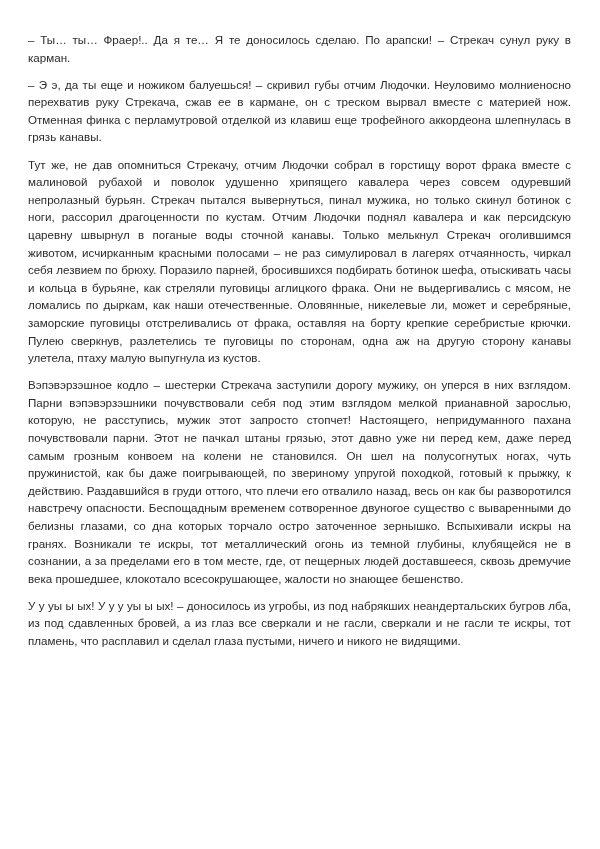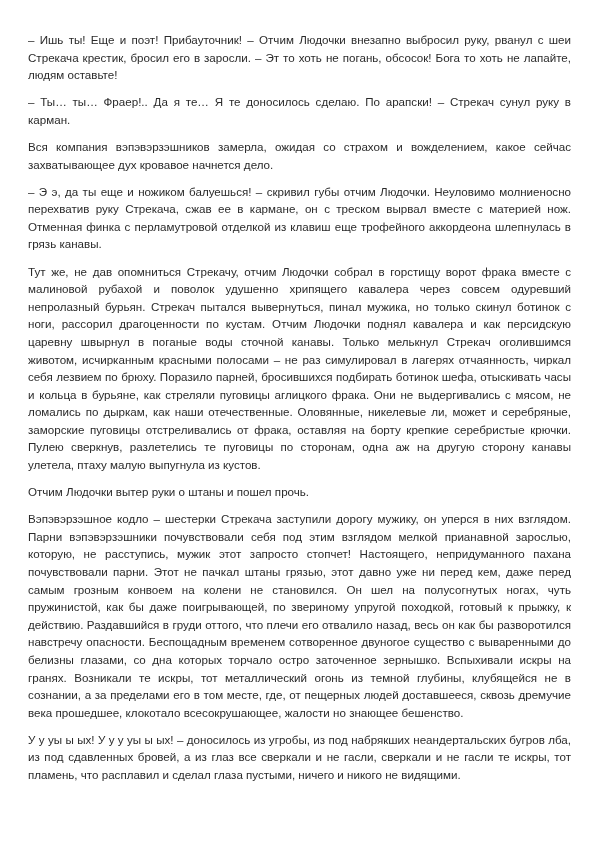--- a/index.html
+++ b/index.html
@@ -27,22 +27,19 @@
       margin: 0 0 9.5px 0;
       text-align: justify;
       text-align-last: left;
       hyphens: none;
     }
   </style>
 </head>
 <body>
 
 <div class="page">
-  <p>– Ишь ты! Еще и поэт! Прибауточник! – Отчим Людочки внезапно выбросил руку, рванул с шеи Стрекача крестик, бросил его в заросли. – Эт то хоть не погань, обсосок! Бога то хоть не лапайте, людям оставьте!</p>
   <p>– Ты… ты… Фраер!.. Да я те… Я те доносилось сделаю. По арапски! – Стрекач сунул руку в карман.</p>
-  <p>Вся компания вэпэвэрзэшников замерла, ожидая со страхом и вожделением, какое сейчас захватывающее дух кровавое начнется дело.</p>
   <p>– Э э, да ты еще и ножиком балуешься! – скривил губы отчим Людочки. Неуловимо молниеносно перехватив руку Стрекача, сжав ее в кармане, он с треском вырвал вместе с материей нож. Отменная финка с перламутровой отделкой из клавиш еще трофейного аккордеона шлепнулась в грязь канавы.</p>
   <p>Тут же, не дав опомниться Стрекачу, отчим Людочки собрал в горстищу ворот фрака вместе с малиновой рубахой и поволок удушенно хрипящего кавалера через совсем одуревший непролазный бурьян. Стрекач пытался вывернуться, пинал мужика, но только скинул ботинок с ноги, рассорил драгоценности по кустам. Отчим Людочки поднял кавалера и как персидскую царевну швырнул в поганые воды сточной канавы. Только мелькнул Стрекач оголившимся животом, исчирканным красными полосами – не раз симулировал в лагерях отчаянность, чиркал себя лезвием по брюху. Поразило парней, бросившихся подбирать ботинок шефа, отыскивать часы и кольца в бурьяне, как стреляли пуговицы аглицкого фрака. Они не выдергивались с мясом, не ломались по дыркам, как наши отечественные. Оловянные, никелевые ли, может и серебряные, заморские пуговицы отстреливались от фрака, оставляя на борту крепкие серебристые крючки. Пулею сверкнув, разлетелись те пуговицы по сторонам, одна аж на другую сторону канавы улетела, птаху малую выпугнула из кустов.</p>
-  <p>Отчим Людочки вытер руки о штаны и пошел прочь.</p>
   <p>Вэпэвэрзэшное кодло – шестерки Стрекача заступили дорогу мужику, он уперся в них взглядом. Парни вэпэвэрзэшники почувствовали себя под этим взглядом мелкой прианавной зарослью, которую, не расступись, мужик этот запросто стопчет! Настоящего, непридуманного пахана почувствовали парни. Этот не пачкал штаны грязью, этот давно уже ни перед кем, даже перед самым грозным конвоем на колени не становился. Он шел на полусогнутых ногах, чуть пружинистой, как бы даже поигрывающей, по звериному упругой походкой, готовый к прыжку, к действию. Раздавшийся в груди оттого, что плечи его отвалило назад, весь он как бы разворотился навстречу опасности. Беспощадным временем сотворенное двуногое существо с вываренными до белизны глазами, со дна которых торчало остро заточенное зернышко. Вспыхивали искры на гранях. Возникали те искры, тот металлический огонь из темной глубины, клубящейся не в сознании, а за пределами его в том месте, где, от пещерных людей доставшееся, сквозь дремучие века прошедшее, клокотало всесокрушающее, жалости но знающее бешенство.</p>
   <p>У у уы ы ых! У у у уы ы ых! – доносилось из угробы, из под набрякших неандертальских бугров лба, из под сдавленных бровей, а из глаз все сверкали и не гасли, сверкали и не гасли те искры, тот пламень, что расплавил и сделал глаза пустыми, ничего и никого не видящими.</p>
 
 </div>
 
 </body></html>

